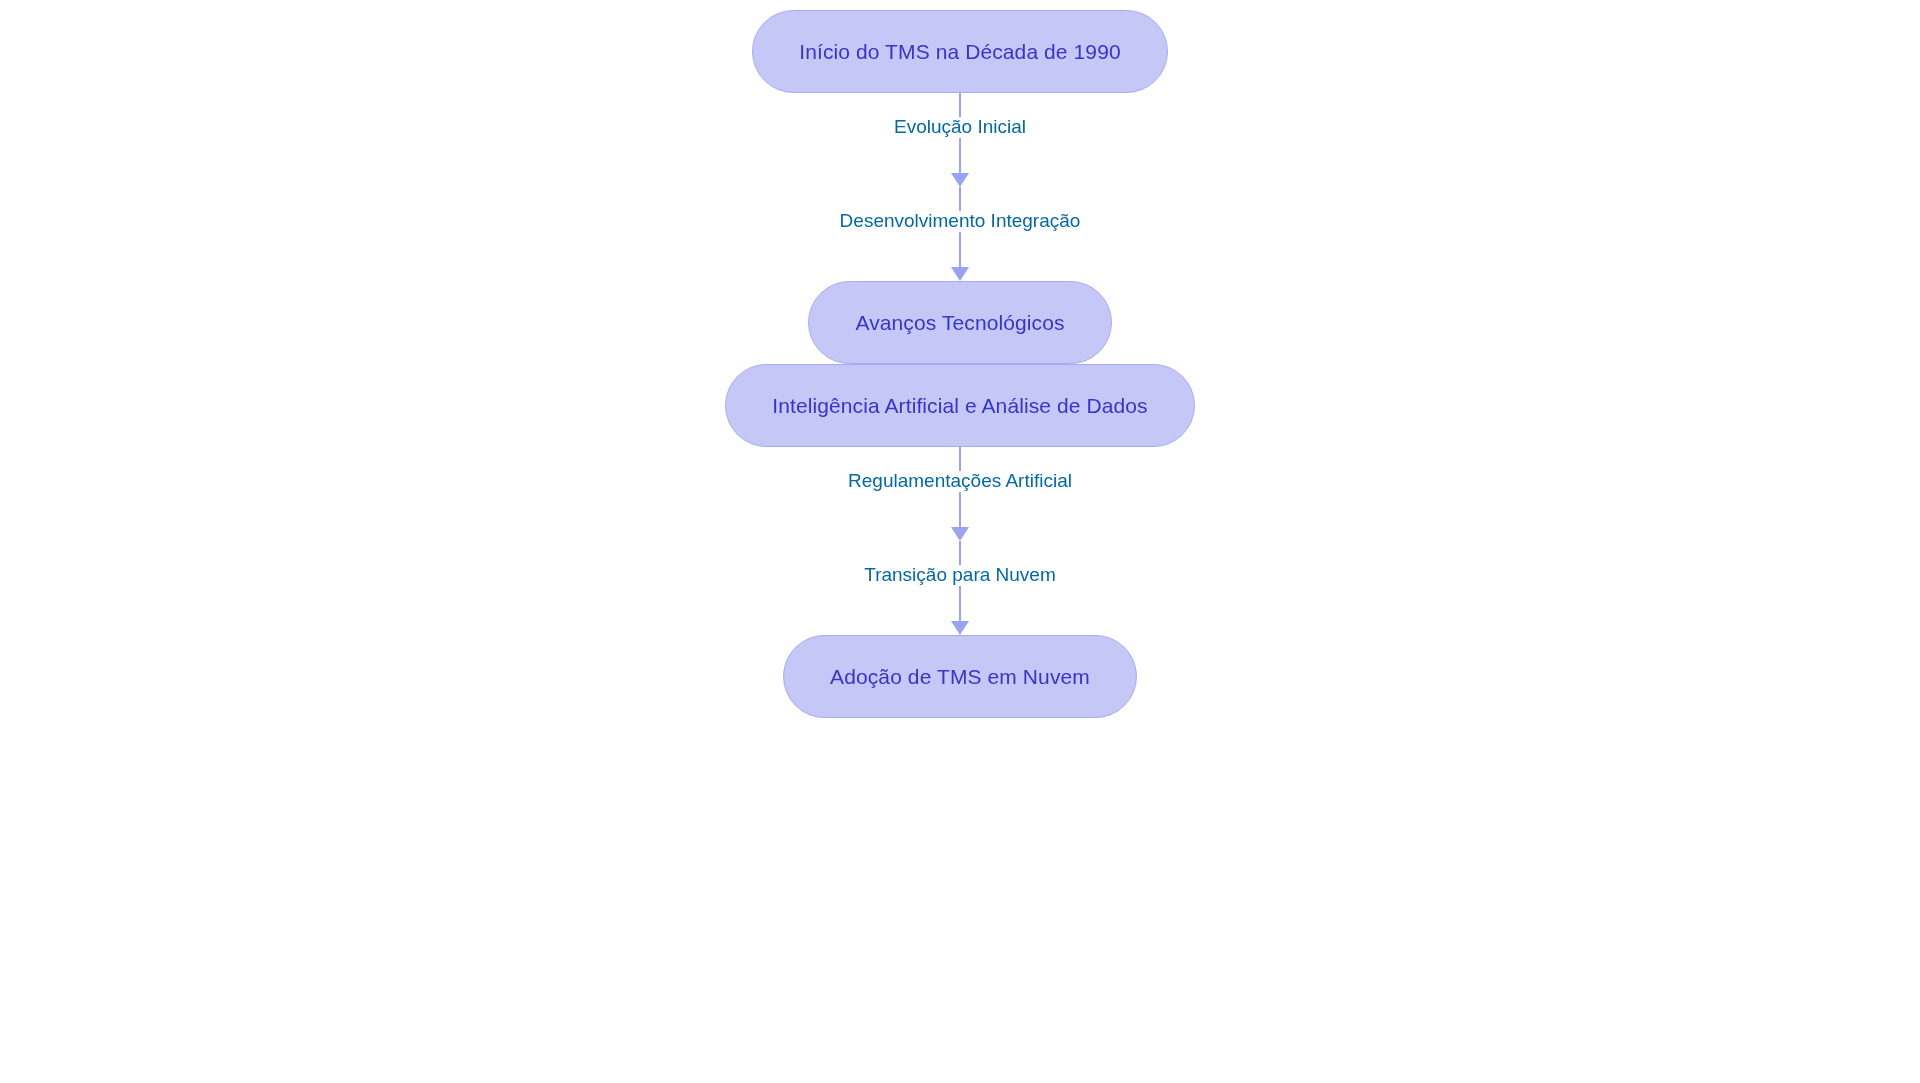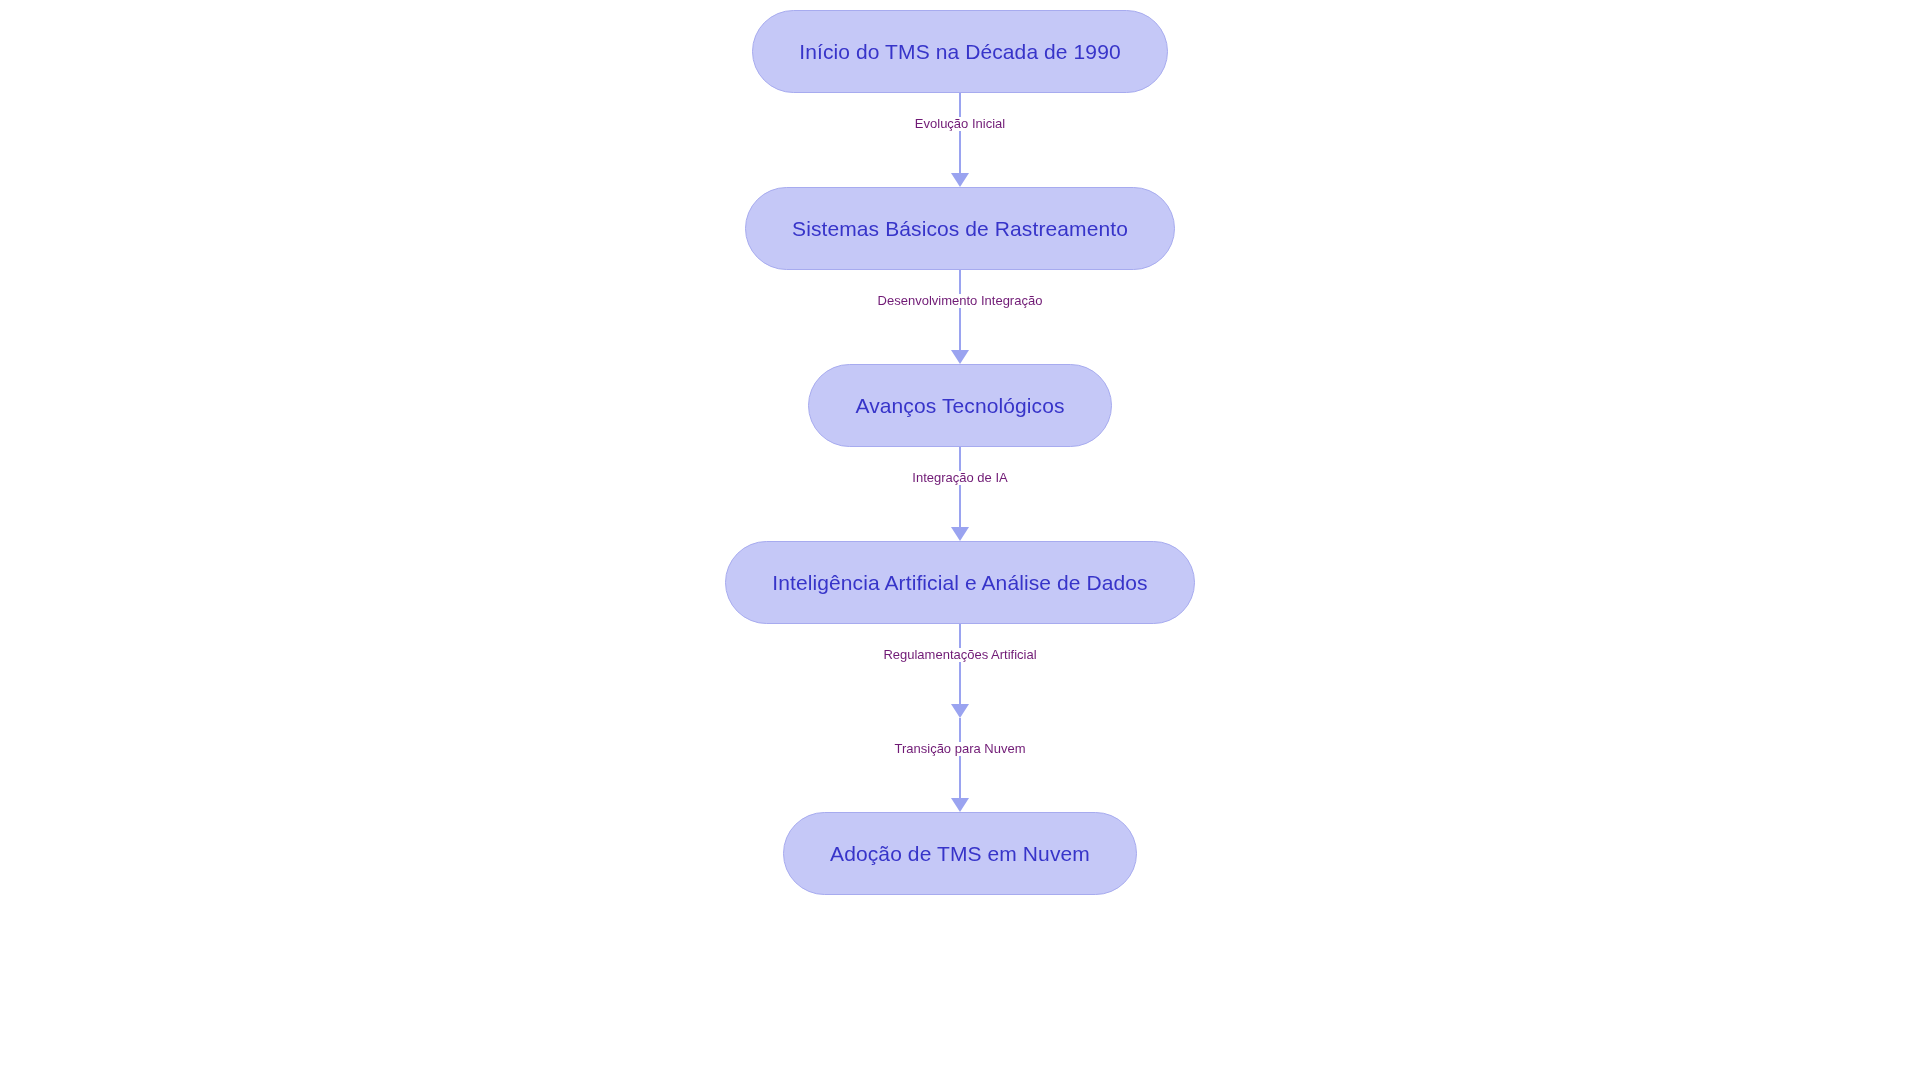--- a/index.html
+++ b/index.html
@@ -85,22 +85,22 @@
     border-right: 9px solid transparent;
     border-top: 14px solid #9aa3f0;
   }
   .connector .edge-label {
     position: absolute;
     left: 50%;
     top: 24px;
     transform: translateX(-50%);
     background: #ffffff;
     padding: 0 6px;
-    color: #701a75;
-    font-size: 13px;
+    color: #0369a1;
+    font-size: 19px;
     line-height: 1.1;
     white-space: nowrap;
     z-index: 2;
   }
 </style>
 </head>
 <body>
 
 <div id="flow-canvas">
   <div class="flow-column" style="top:10px;">
@@ -108,39 +108,31 @@
     <div class="node">
       <span class="node-label">Início do TMS na Década de 1990</span>
     </div>
 
     <div class="connector">
       <div class="line"></div>
       <div class="arrowhead"></div>
       <div class="edge-label">Evolução Inicial</div>
     </div>
 
-    <div class="node">
-      <span class="node-label">Sistemas Básicos de Rastreamento</span>
-    </div>
 
     <div class="connector">
       <div class="line"></div>
       <div class="arrowhead"></div>
       <div class="edge-label">Desenvolvimento Integração</div>
     </div>
 
     <div class="node">
       <span class="node-label">Avanços Tecnológicos</span>
     </div>
 
-    <div class="connector">
-      <div class="line"></div>
-      <div class="arrowhead"></div>
-      <div class="edge-label">Integração de IA</div>
-    </div>
 
     <div class="node">
       <span class="node-label">Inteligência Artificial e Análise de Dados</span>
     </div>
 
     <div class="connector">
       <div class="line"></div>
       <div class="arrowhead"></div>
       <div class="edge-label">Regulamentações Artificial</div>
     </div>

